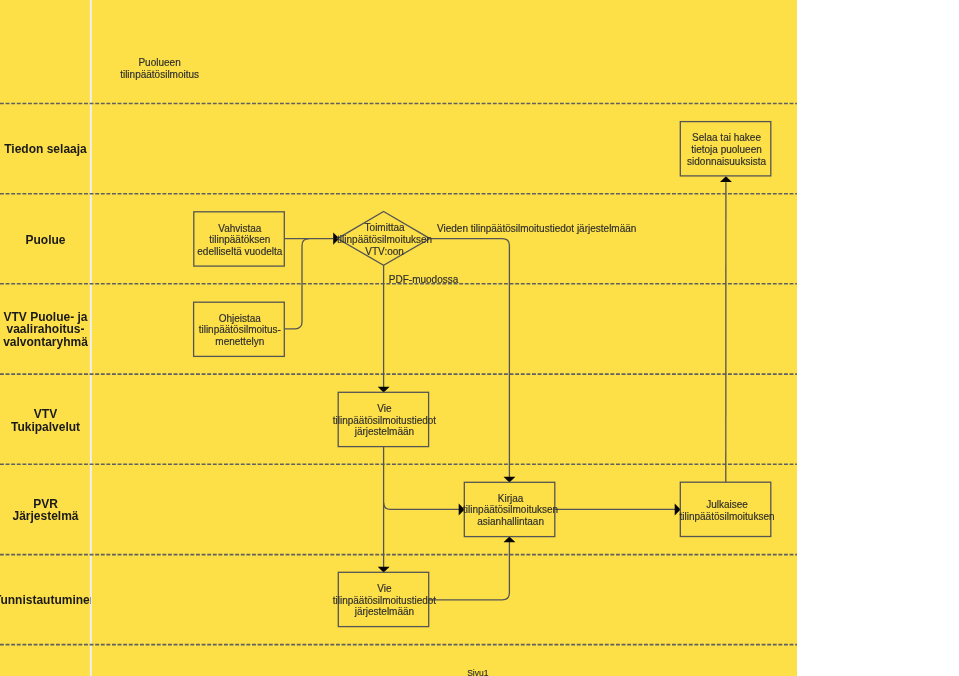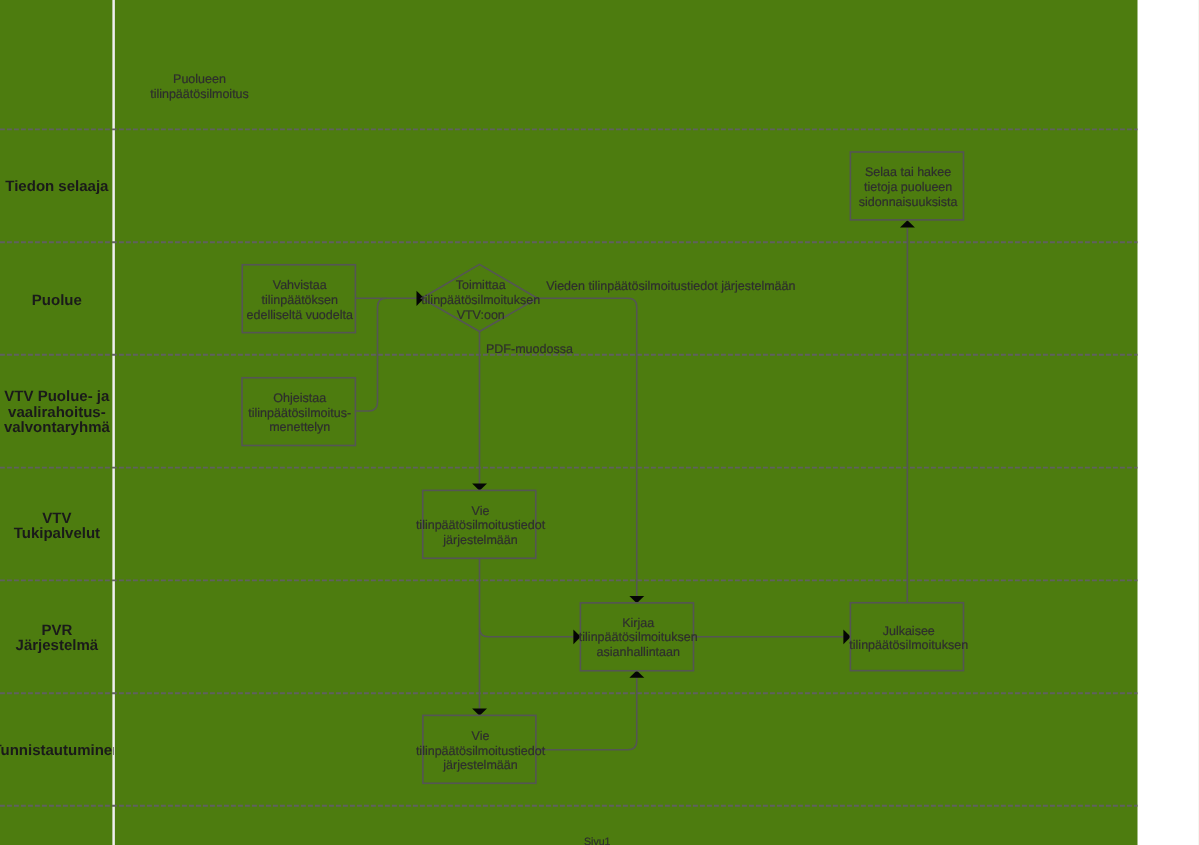--- a/index.html
+++ b/index.html
@@ -1,18 +1,18 @@
 <!DOCTYPE html>
 <html><head>
 <meta charset="utf-8">
 <title>Puolueen tilinpäätösilmoitus</title>
 <style>
   html,body{margin:0;padding:0;background:#ffffff;}
   body{width:959px;height:676px;overflow:hidden;font-family:"Liberation Sans",sans-serif;}
-  #stage{position:relative;width:910px;height:676px;background:#4d7c0f;overflow:hidden;}
+  #stage{position:relative;width:797px;height:676px;background:#fde047;overflow:hidden;}
   svg#diagram{position:absolute;left:0;top:0;width:959px;height:676px;display:block;}
   .lane-label{font-family:"Liberation Sans",sans-serif;font-size:12px;font-weight:bold;fill:#1a1a1a;text-anchor:middle;}
   .node-text{font-family:"Liberation Sans",sans-serif;font-size:10px;fill:#2e2e2e;stroke:#2e2e2e;stroke-width:0.16;text-anchor:middle;}
   .edge-text{font-family:"Liberation Sans",sans-serif;font-size:10px;fill:#2e2e2e;stroke:#2e2e2e;stroke-width:0.16;}
   .title-text{font-family:"Liberation Sans",sans-serif;font-size:10px;fill:#2e2e2e;stroke:#2e2e2e;stroke-width:0.16;text-anchor:middle;}
   .footer-text{font-family:"Liberation Sans",sans-serif;font-size:8.5px;fill:#2e2e2e;stroke:#2e2e2e;stroke-width:0.14;text-anchor:middle;}
   .lane-div{stroke:#606060;stroke-width:1.55;stroke-dasharray:3.9 1.7;}
   .guide{stroke:#efefef;stroke-width:2.0;}
   .nodebox{fill:none;stroke:#555555;stroke-width:1.3;}
   .conn{fill:none;stroke:#555555;stroke-width:1.3;}

